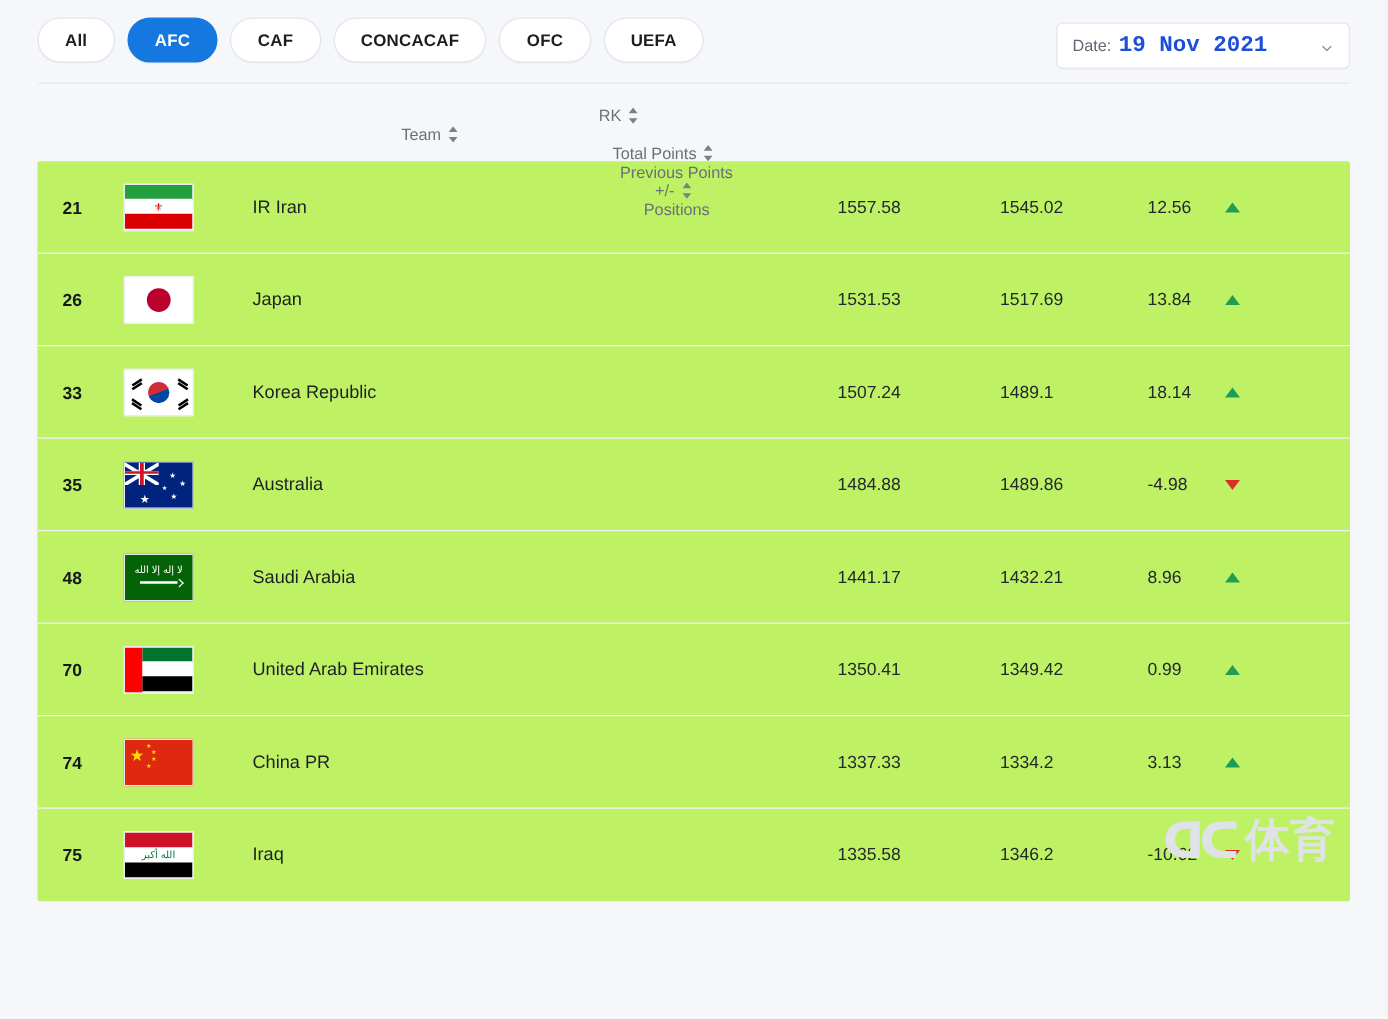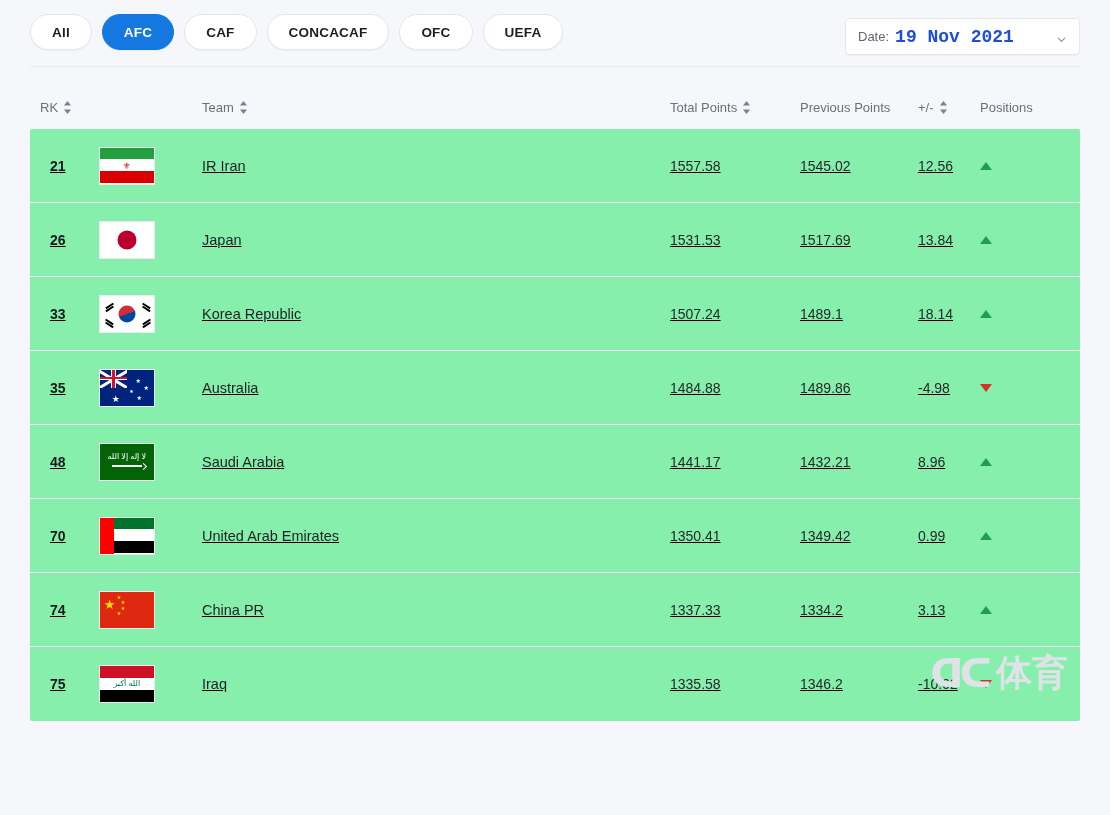--- a/index.html
+++ b/index.html
@@ -84,20 +84,21 @@
     color: #8e939c;
   }
 
   
   .table-wrap { margin: 0 30px; position: relative; }
   .thead {
     display: flex;
     align-items: center;
     height: 62px;
     padding-top: 18px;
+    flex-direction: column;
   }
   .th {
     font-size: 13px;
     color: #6b7077;
     display: flex;
     align-items: center;
     gap: 5px;
     white-space: nowrap;
   }
   .th.sortable { cursor: pointer; }
@@ -119,24 +120,23 @@
 
   .thead .c-rk   { width: 172px; padding-left: 10px; }
   .thead .c-team { width: 468px; }
   .thead .c-tp   { width: 130px; }
   .thead .c-pp   { width: 118px; }
   .thead .c-pm   { width: 62px; }
   .thead .c-pos  { width: 80px; text-align: right; }
 
   
   .card {
-    background: #86efac;
+    background: #bef264;
     border-radius: 2px;
     overflow: hidden;
-    text-decoration: underline;
   }
   .row {
     display: flex;
     align-items: center;
     height: 74px;
     border-bottom: 1px solid #f0f2f5;
     cursor: pointer;
   }
   .row:last-child { border-bottom: none; }
 

